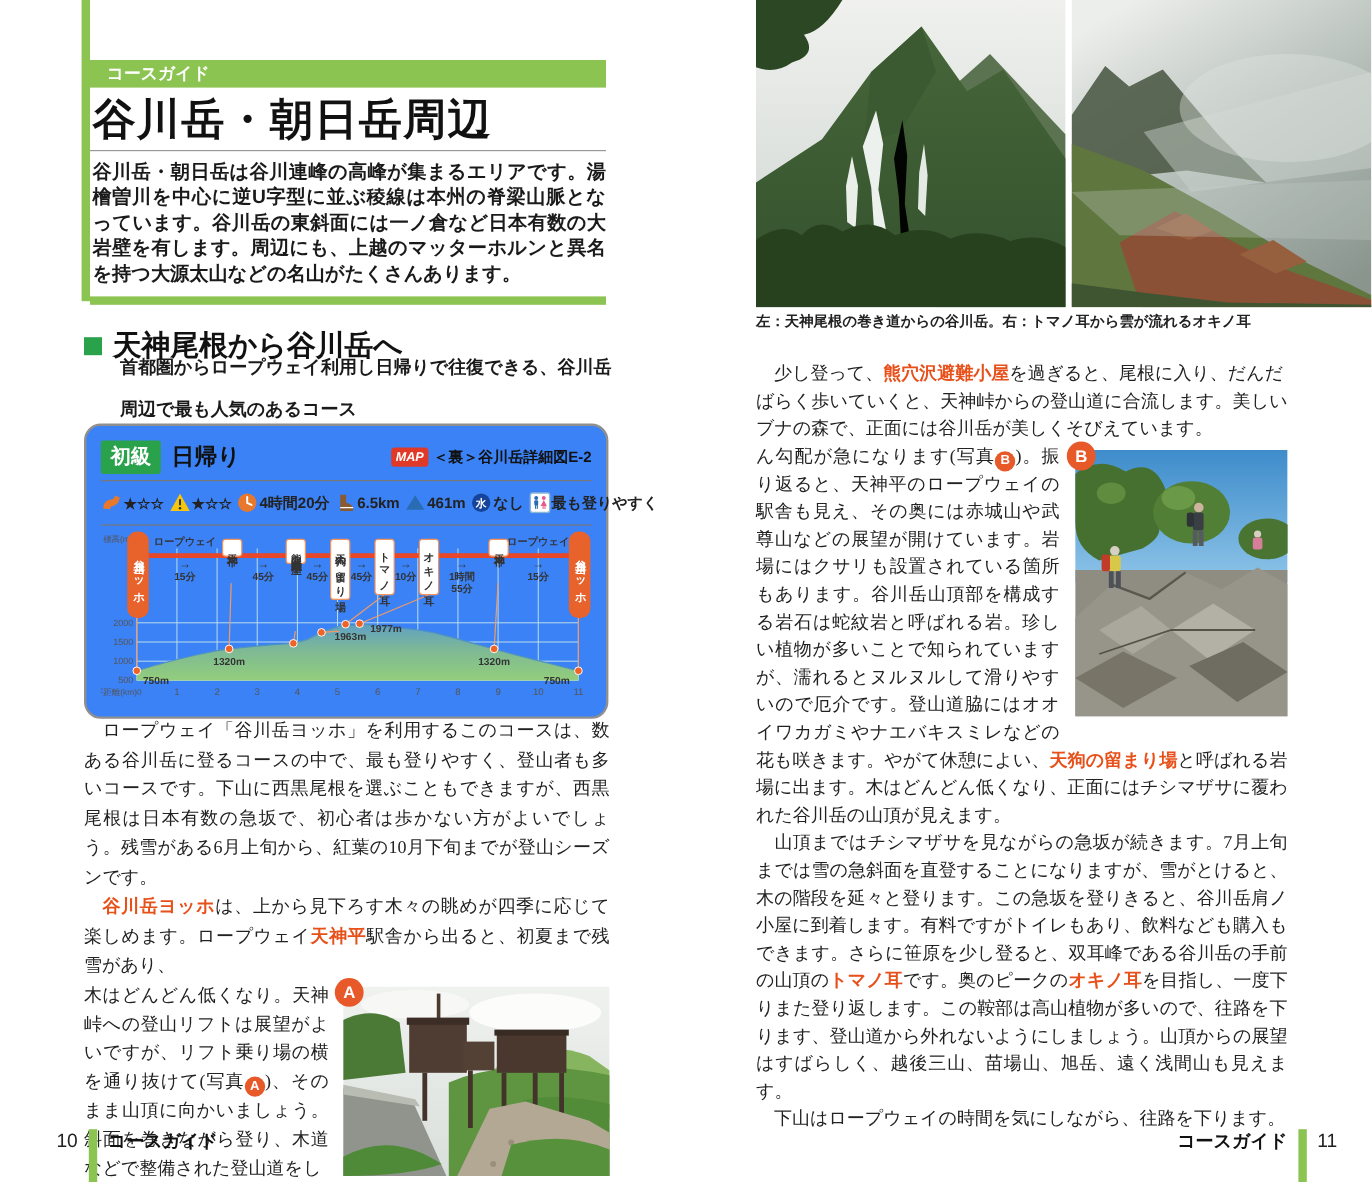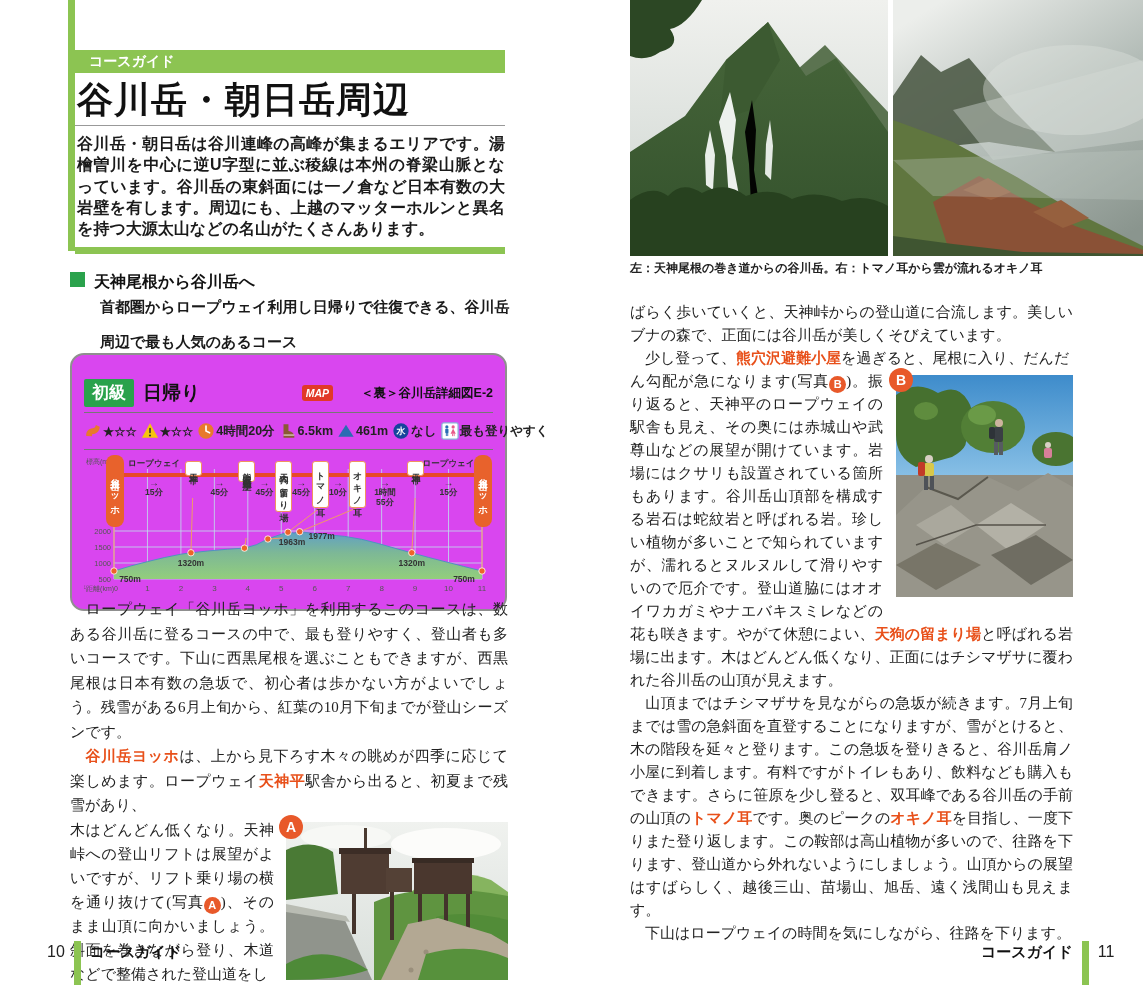--- a/index.html
+++ b/index.html
@@ -8,31 +8,31 @@
   
   .hdr-vbar{position:absolute;left:68px;top:0;width:7px;height:251px;background:#8cc452;}
   .hdr{position:absolute;left:75px;top:44px;width:430px;}
   .hdr-badge{margin-top:6px;height:23px;background:#8cc452;color:#fff;font-size:14px;font-weight:bold;
              line-height:23px;padding-left:14px;box-sizing:border-box;}
   .hdr-title{margin:4px 0 0 2px;font-size:36px;font-weight:bold;color:#111;letter-spacing:1px;line-height:46px;}
   .hdr-rule{margin-top:2px;border-top:1px solid #999;}
   .hdr-desc{margin:7px 0 0 2px;font-size:16px;font-weight:bold;line-height:21.3px;color:#1a1a1a;text-align:justify;}
   .hdr-bbar{margin-top:8px;height:7px;background:#8cc452;}
   
-  .sec{position:absolute;left:70px;top:272px;font-size:16px;font-weight:bold;color:#111;}
+  .sec{position:absolute;left:70px;top:272px;font-size:24px;font-weight:bold;color:#111;}
   .sec-sq{display:inline-block;width:15px;height:15px;background:#2aa24c;margin-right:9px;}
   .sec-sub{position:absolute;left:100px;top:289px;width:410px;margin:0;font-size:15px;font-weight:bold;
            line-height:35px;color:#1a1a1a;}
   
   .course-box{position:absolute;left:70px;top:353px;width:437px;box-sizing:border-box;
-              border:2px solid #8f8f8f;border-radius:14px;padding:24px 12px 8px 12px;background:#d946ef;}
+              border:2px solid #8f8f8f;border-radius:14px;padding:12px 12px 8px 12px;background:#3b82f6;}
   .cb-row1{display:flex;align-items:center;height:28px;}
   .lvl{background:#2aa24c;color:#fff;font-size:17px;font-weight:bold;padding:2px 8px 3px;border-radius:2px;}
   .ctype{font-size:19px;font-weight:bold;margin-left:9px;color:#111;}
-  .map-wrap{margin-left:auto;display:flex;align-items:center;gap:24px;}
+  .map-wrap{margin-left:auto;display:flex;align-items:center;}
   .map-badge{background:#e13928;color:#fff;font-size:10.5px;font-weight:bold;padding:2px 4px;border-radius:3px;font-style:italic;}
   .map-ref{font-size:12.5px;font-weight:bold;margin-left:4px;color:#111;}
   .cb-div{border-top:1.5px solid #777;margin:5px 0;}
   .cb-stats{display:flex;align-items:center;height:26px;font-size:12.5px;font-weight:bold;color:#222;white-space:nowrap;}
   .stat{display:flex;align-items:center;margin-right:4px;}
   .stat svg{width:18px;height:18px;margin-right:1px;flex:none;}
   
   .chart{position:relative;width:409px;height:146px;margin-top:3px;}
   .chart svg.base{position:absolute;left:0;top:0;}
   .routeline{position:absolute;height:3.5px;background:#e8482a;top:18px;}
@@ -362,22 +362,22 @@
       <path d="M140 212 L168 200 L196 218 L170 228 Z" fill="#96603e"></path>
       <path d="M0 256 V236 L60 244 L130 252 L250 254 V256 Z" fill="#3f5531"></path>
       <polygon points="60,110 250,60 250,140 100,160" fill="#cfd5d1" opacity="0.45"></polygon>
       <polygon points="0,160 250,150 250,200 40,196" fill="#c5ccc7" opacity="0.3"></polygon>
       <ellipse cx="180" cy="90" rx="90" ry="45" fill="#dfe3df" opacity="0.4"></ellipse>
     </svg>
   </div>
   <p class="caption">左：天神尾根の巻き道からの谷川岳。右：トマノ耳から雲が流れるオキノ耳</p>
 
   <div class="body-r">
+    <p><span>　少し登って、</span><span class="hl">熊穴沢避難小屋</span><span>を過ぎると、尾根に入り、だんだ</span></p>
     <p>ばらく歩いていくと、天神峠からの登山道に合流します。美しいブナの森で、正面には谷川岳が美しくそびえています。</p>
-    <p><span>　少し登って、</span><span class="hl">熊穴沢避難小屋</span><span>を過ぎると、尾根に入り、だんだ</span></p>
     <div class="photoB-wrap">
       <div class="corner-badge">B</div>
       <svg class="photo" width="177" height="222" viewBox="0 0 177 222">
         <defs>
             <linearGradient id="skyB" x1="0" y1="0" x2="0" y2="1">
               <stop offset="0" stop-color="#3e8ccb"></stop>
               <stop offset="1" stop-color="#8ec4e8"></stop>
             </linearGradient>
           </defs>
         <rect width="177" height="110" fill="url(#skyB)"></rect>

